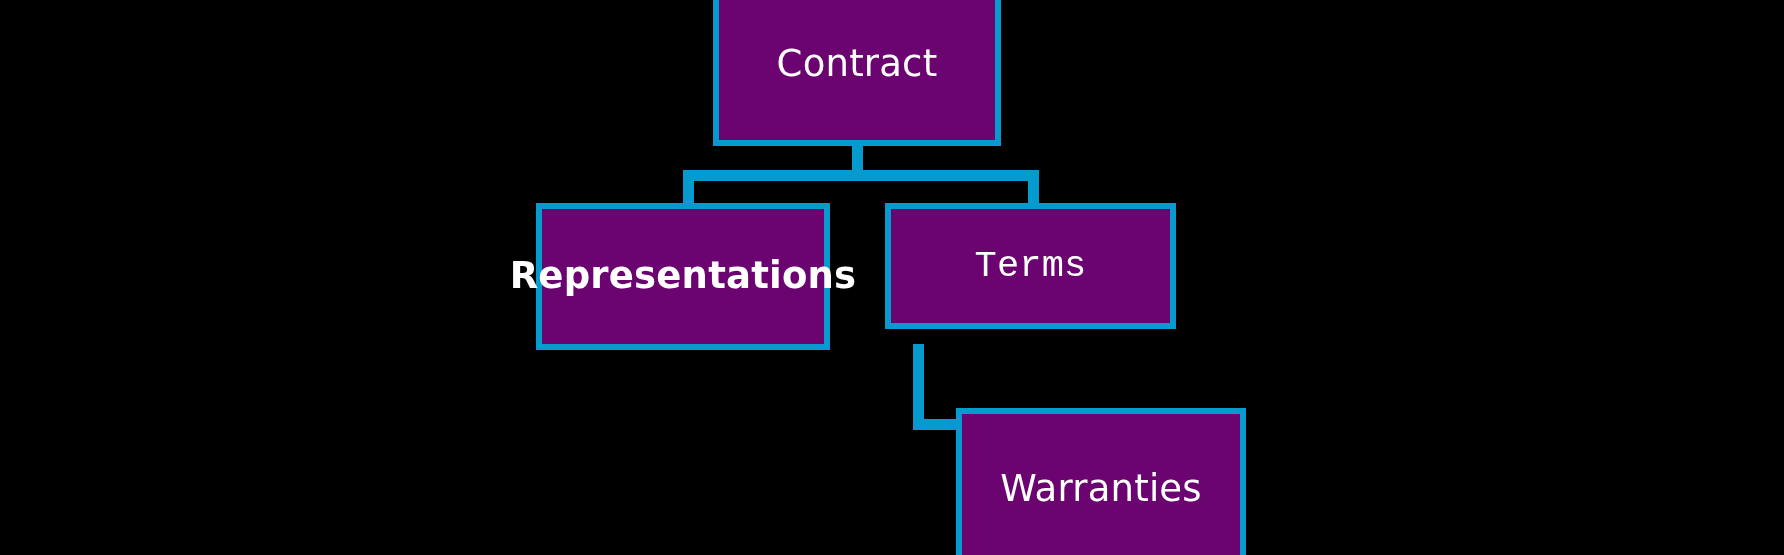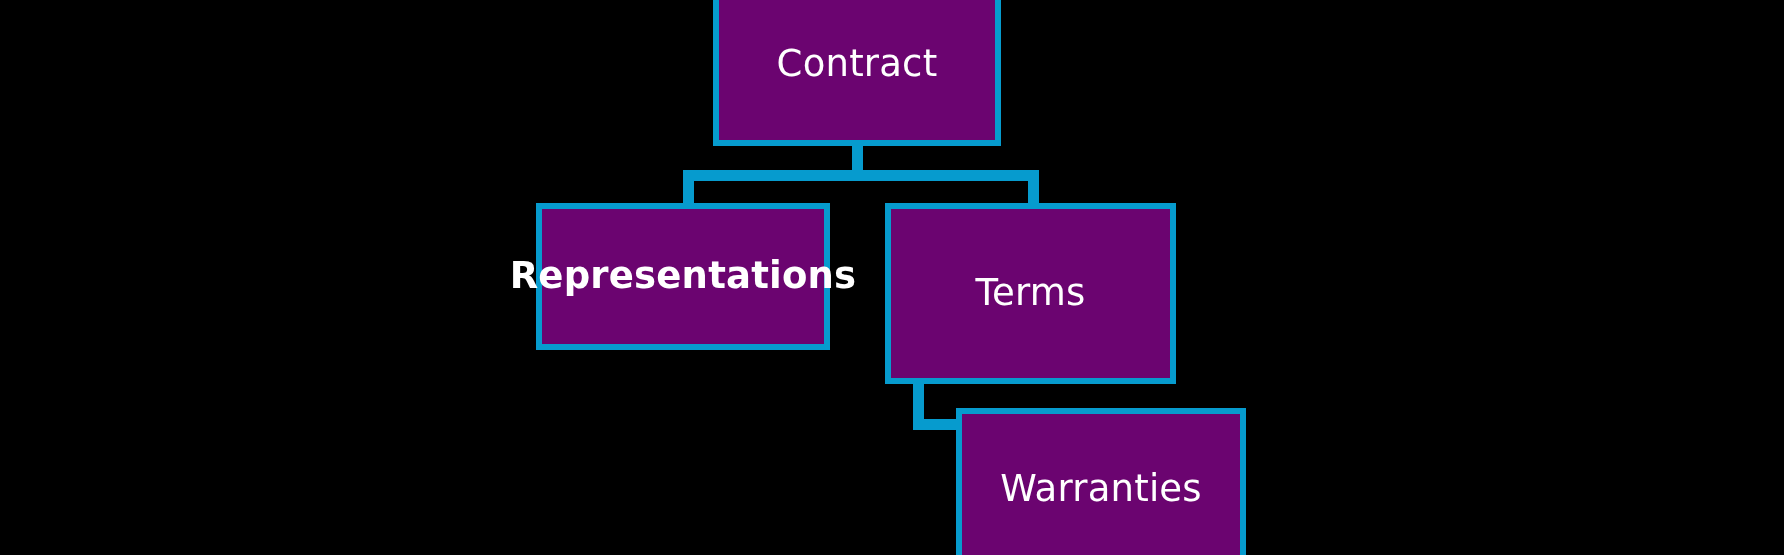--- a/index.html
+++ b/index.html
@@ -46,21 +46,21 @@
   .edge-h { height: 11px; }
 
   
   #node-contract {
     left: 713px;  top: -18px;   width: 288px;  height: 164px;
   }
   #node-representations {
     left: 536px;  top: 203px;   width: 294px;  height: 147px; font-weight: bold;
   }
   #node-terms {
-    left: 885px;  top: 203px;   width: 291px;  height: 181px;
+    left: 885px;  top: 203px;   width: 291px;  height: 126px; font-family: Liberation Mono, monospace;
   }
   #node-warranties {
     left: 956px;  top: 408px;   width: 290px;  height: 162px;
   }
 
   
   
   #edge-contract-stem  { left: 852px; top: 140px; height: 36px; }
   
   #edge-contract-bar   { left: 683px; top: 170px; width: 356px; }

